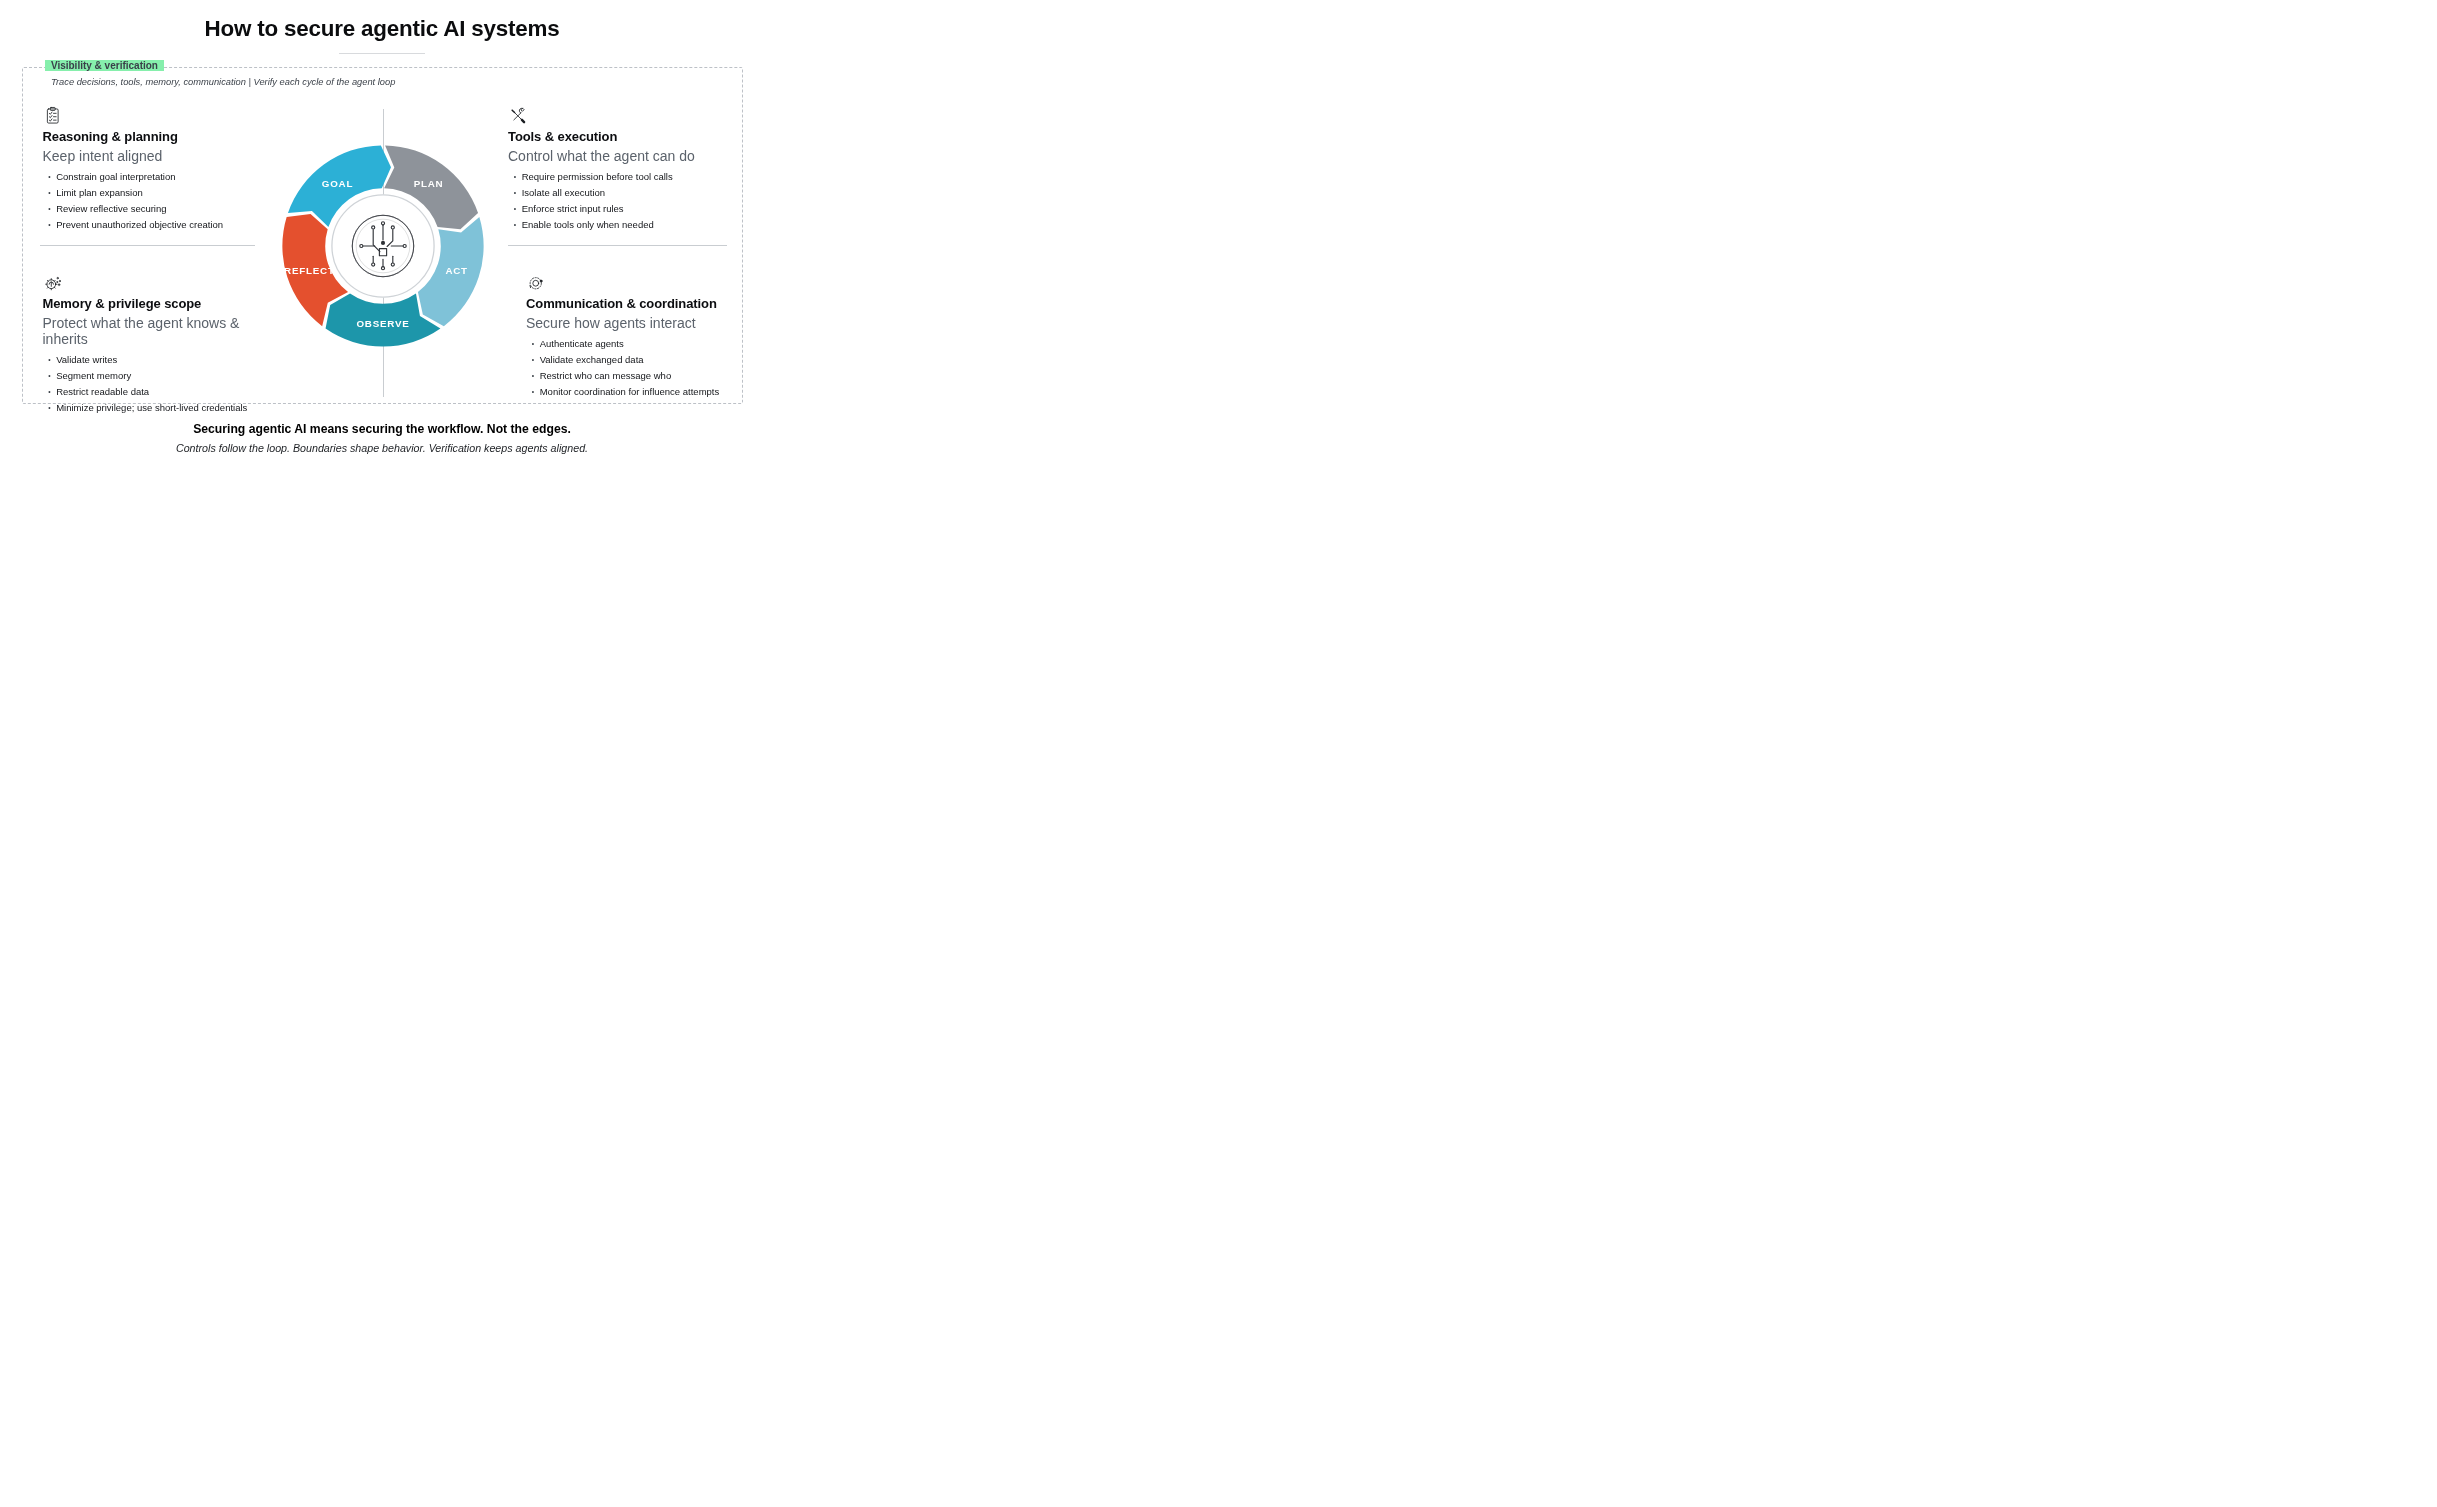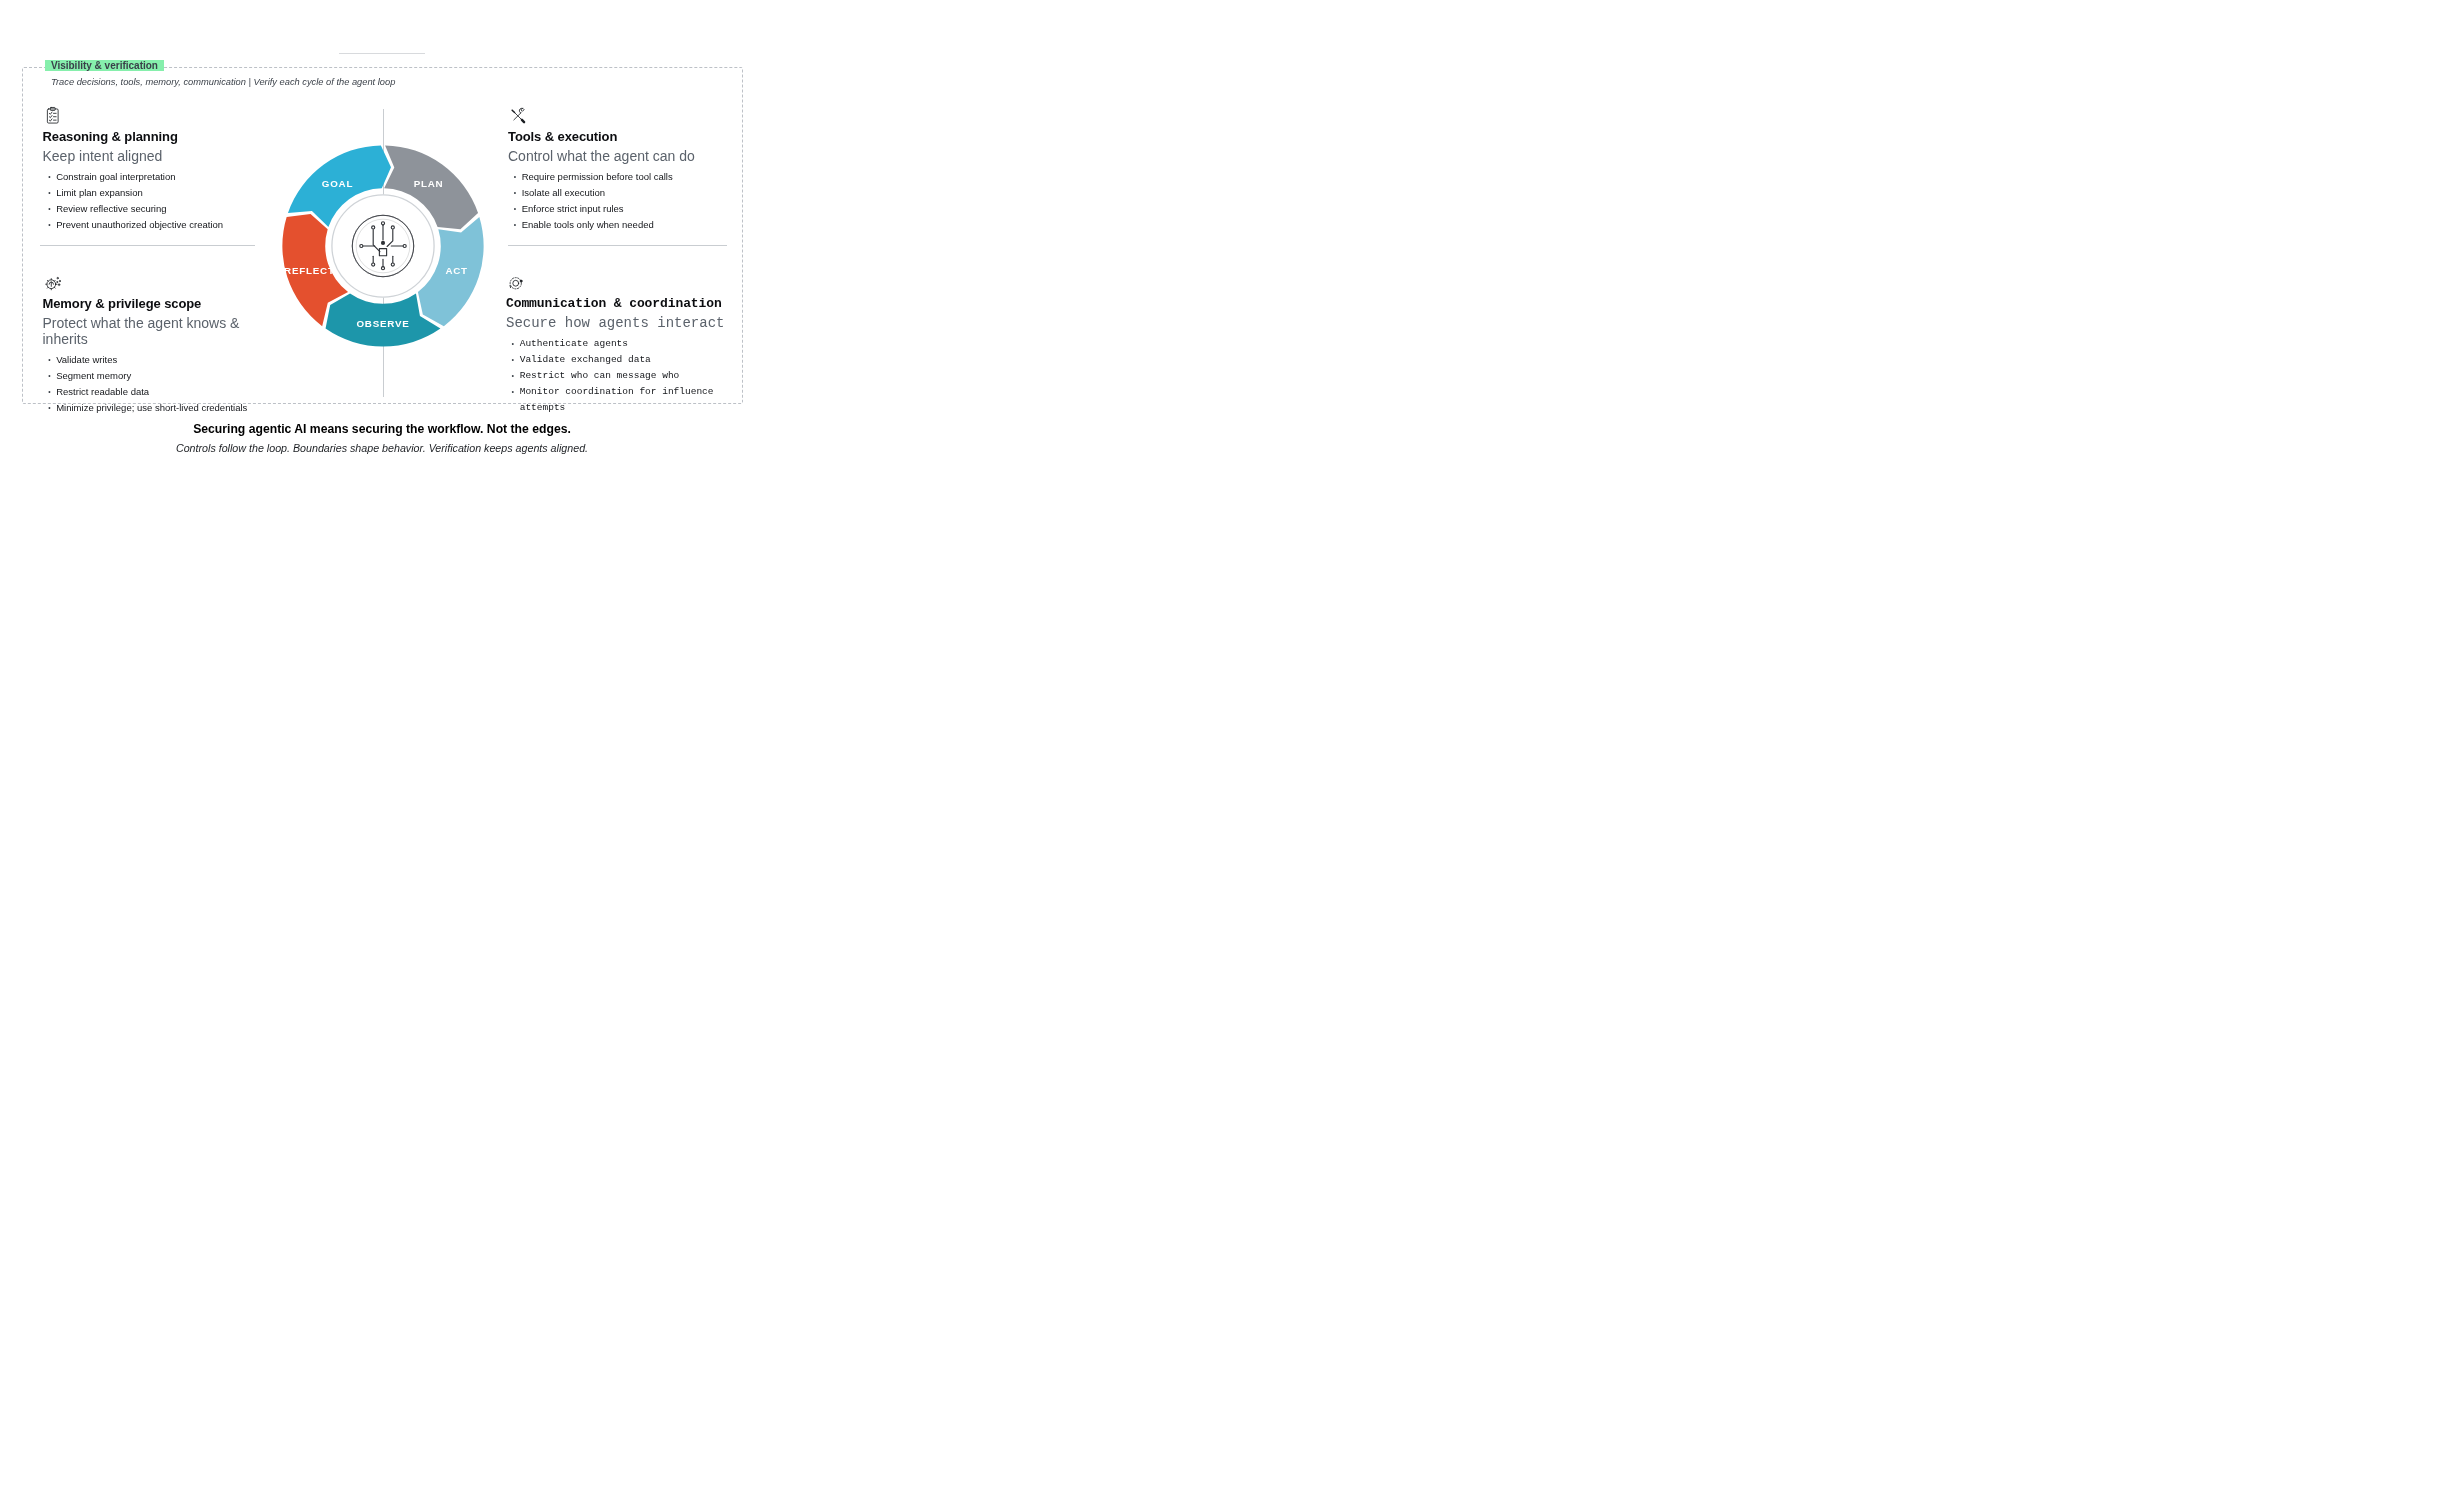--- a/index.html
+++ b/index.html
@@ -39,21 +39,21 @@
   .quad .icon svg { width:19.5px; height:19.5px; stroke:#1b1e22; stroke-width:1.7; fill:none; stroke-linecap:round; stroke-linejoin:round; }
   .quad h2 { font-size:13px; font-weight:800; color:#0c0d10; margin:0 0 3.4px 0; letter-spacing:-0.1px; }
   .quad .sub { font-size:14px; color:#5b626b; margin-bottom:5.4px; }
   .quad ul { list-style:none; }
   .quad li { display:flex; align-items:flex-start; font-size:9.5px; line-height:16px; color:#14161a; }
   .quad li .dot { width:13.7px; text-align:center; color:#3c4249; font-size:6.8px; flex:0 0 13.7px; }
 
   .quad-tl { left:19.5px; top:38px; }
   .quad-tr { left:485px; top:38px; }
   .quad-bl { left:19.5px; top:205px; }
-  .quad-br { left:483px; top:205px;font-family:Liberation Mono, monospace; }
+  .quad-br { left:503px; top:205px; }
 
   .hr-left, .hr-right {
     position:absolute; top:177px; height:0.5px; background:#c9cdd1; z-index:1;
   }
   .hr-left { left:17px; width:215px; }
   .hr-right { left:485px; width:219px; }
 
   .vline {
     position:absolute; left:360px; top:41px; width:0.7px; height:288px;
     background:#c9cdd1; z-index:1;
@@ -75,20 +75,21 @@
   .footer-subline {
     position:absolute; top:442px; left:0; width:100%;
     text-align:center; font-size:10.7px; font-style:italic; color:#1c1f23;
   }
 </style>
 </head>
 <body>
 
 <div class="canvas">
 
+  <h1 class="title">How to secure agentic AI systems</h1>
   <div class="title-rule"></div>
 
   <div class="frame">
     <div class="frame-label">Visibility &amp; verification</div>
     <div class="frame-subtitle">Trace decisions, tools, memory, communication | Verify each cycle of the agent loop</div>
 
     <div class="hr-left"></div>
     <div class="hr-right"></div>
     <div class="vline"></div>
 

